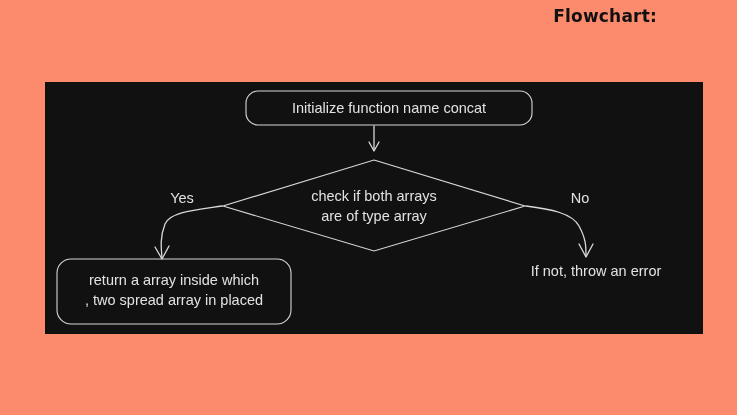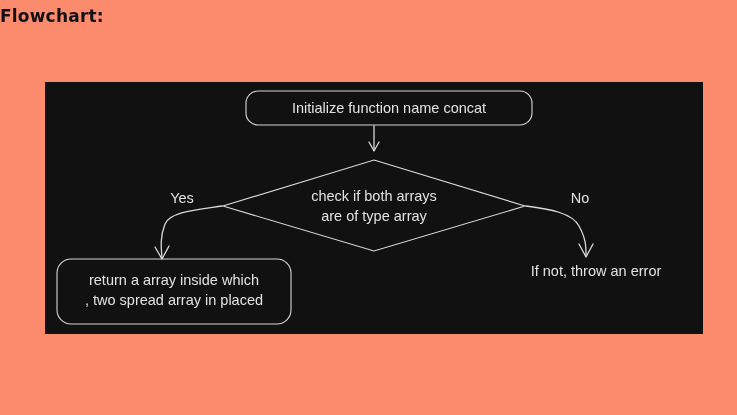--- a/index.html
+++ b/index.html
@@ -13,21 +13,21 @@
     background: #fc8b6d;
     font-family: "Liberation Sans", sans-serif;
     overflow: hidden;
     position: relative;
   }
   #page-title {
     position: absolute;
     left: 0;
     top: 6px;
     width: 657px;
-    text-align: left;
+    text-align: right;
     font-size: 17px;
     font-weight: bold;
     color: #111111;
     letter-spacing: 0.2px;
     font-family: "DejaVu Sans", sans-serif;
   }
   #flow-panel {
     position: absolute;
     left: 45px;
     top: 82px;

